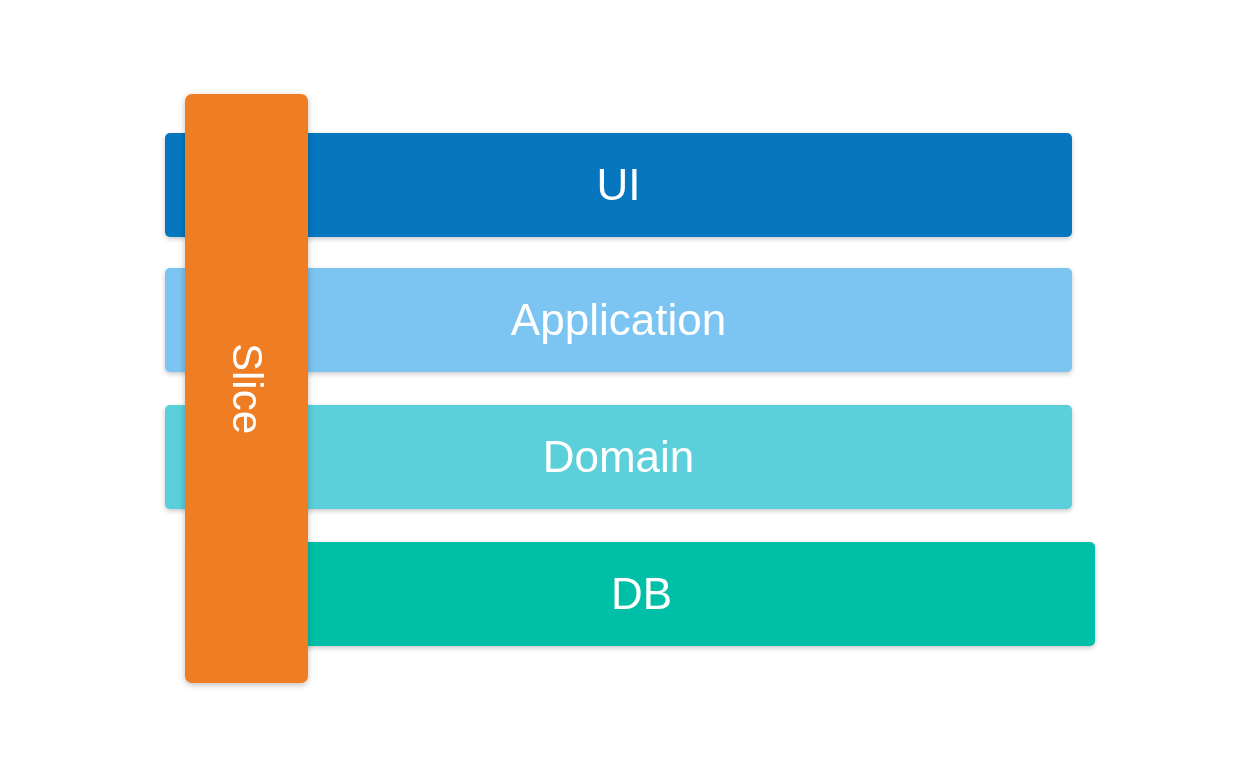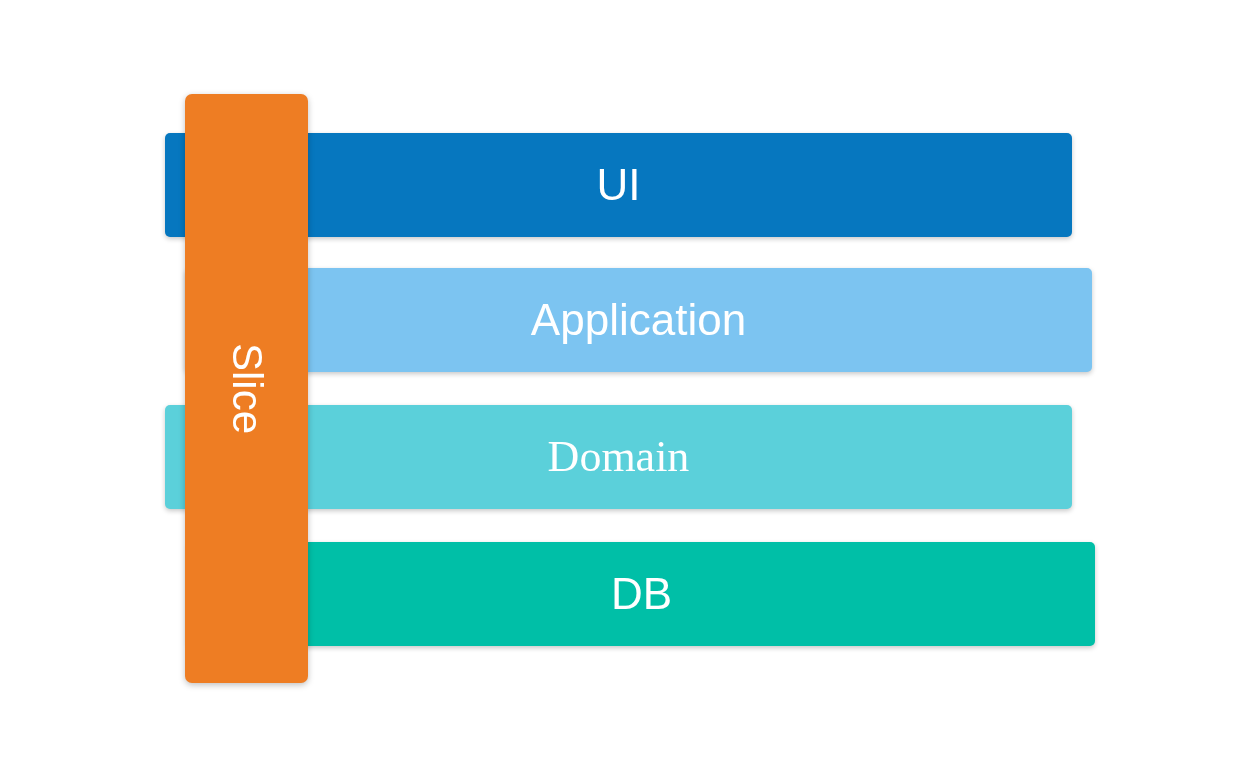--- a/index.html
+++ b/index.html
@@ -60,25 +60,25 @@
 </style>
 </head>
 <body>
 
 <div class="canvas">
 
   <div class="layer-bar layer-pos-0" style="background: rgb(6, 119, 191);">
     <span>UI</span>
   </div>
 
-  <div class="layer-bar layer-pos-1" style="background: rgb(124, 196, 241); margin-left: 20px;">
+  <div class="layer-bar layer-pos-1" style="background: rgb(124, 196, 241);">
     <span>Application</span>
   </div>
 
-  <div class="layer-bar layer-pos-2" style="background: rgb(91, 208, 218); font-family: Liberation Serif, serif;">
+  <div class="layer-bar layer-pos-2" style="background: rgb(91, 208, 218);">
     <span>Domain</span>
   </div>
 
   <div class="layer-bar layer-pos-3" style="background: rgb(0, 191, 167); margin-left: 23px;">
     <span>DB</span>
   </div>
 
   <div class="slice-bar" style="background: rgb(238, 125, 35);">
     <span class="slice-label">Slice</span>
   </div>

